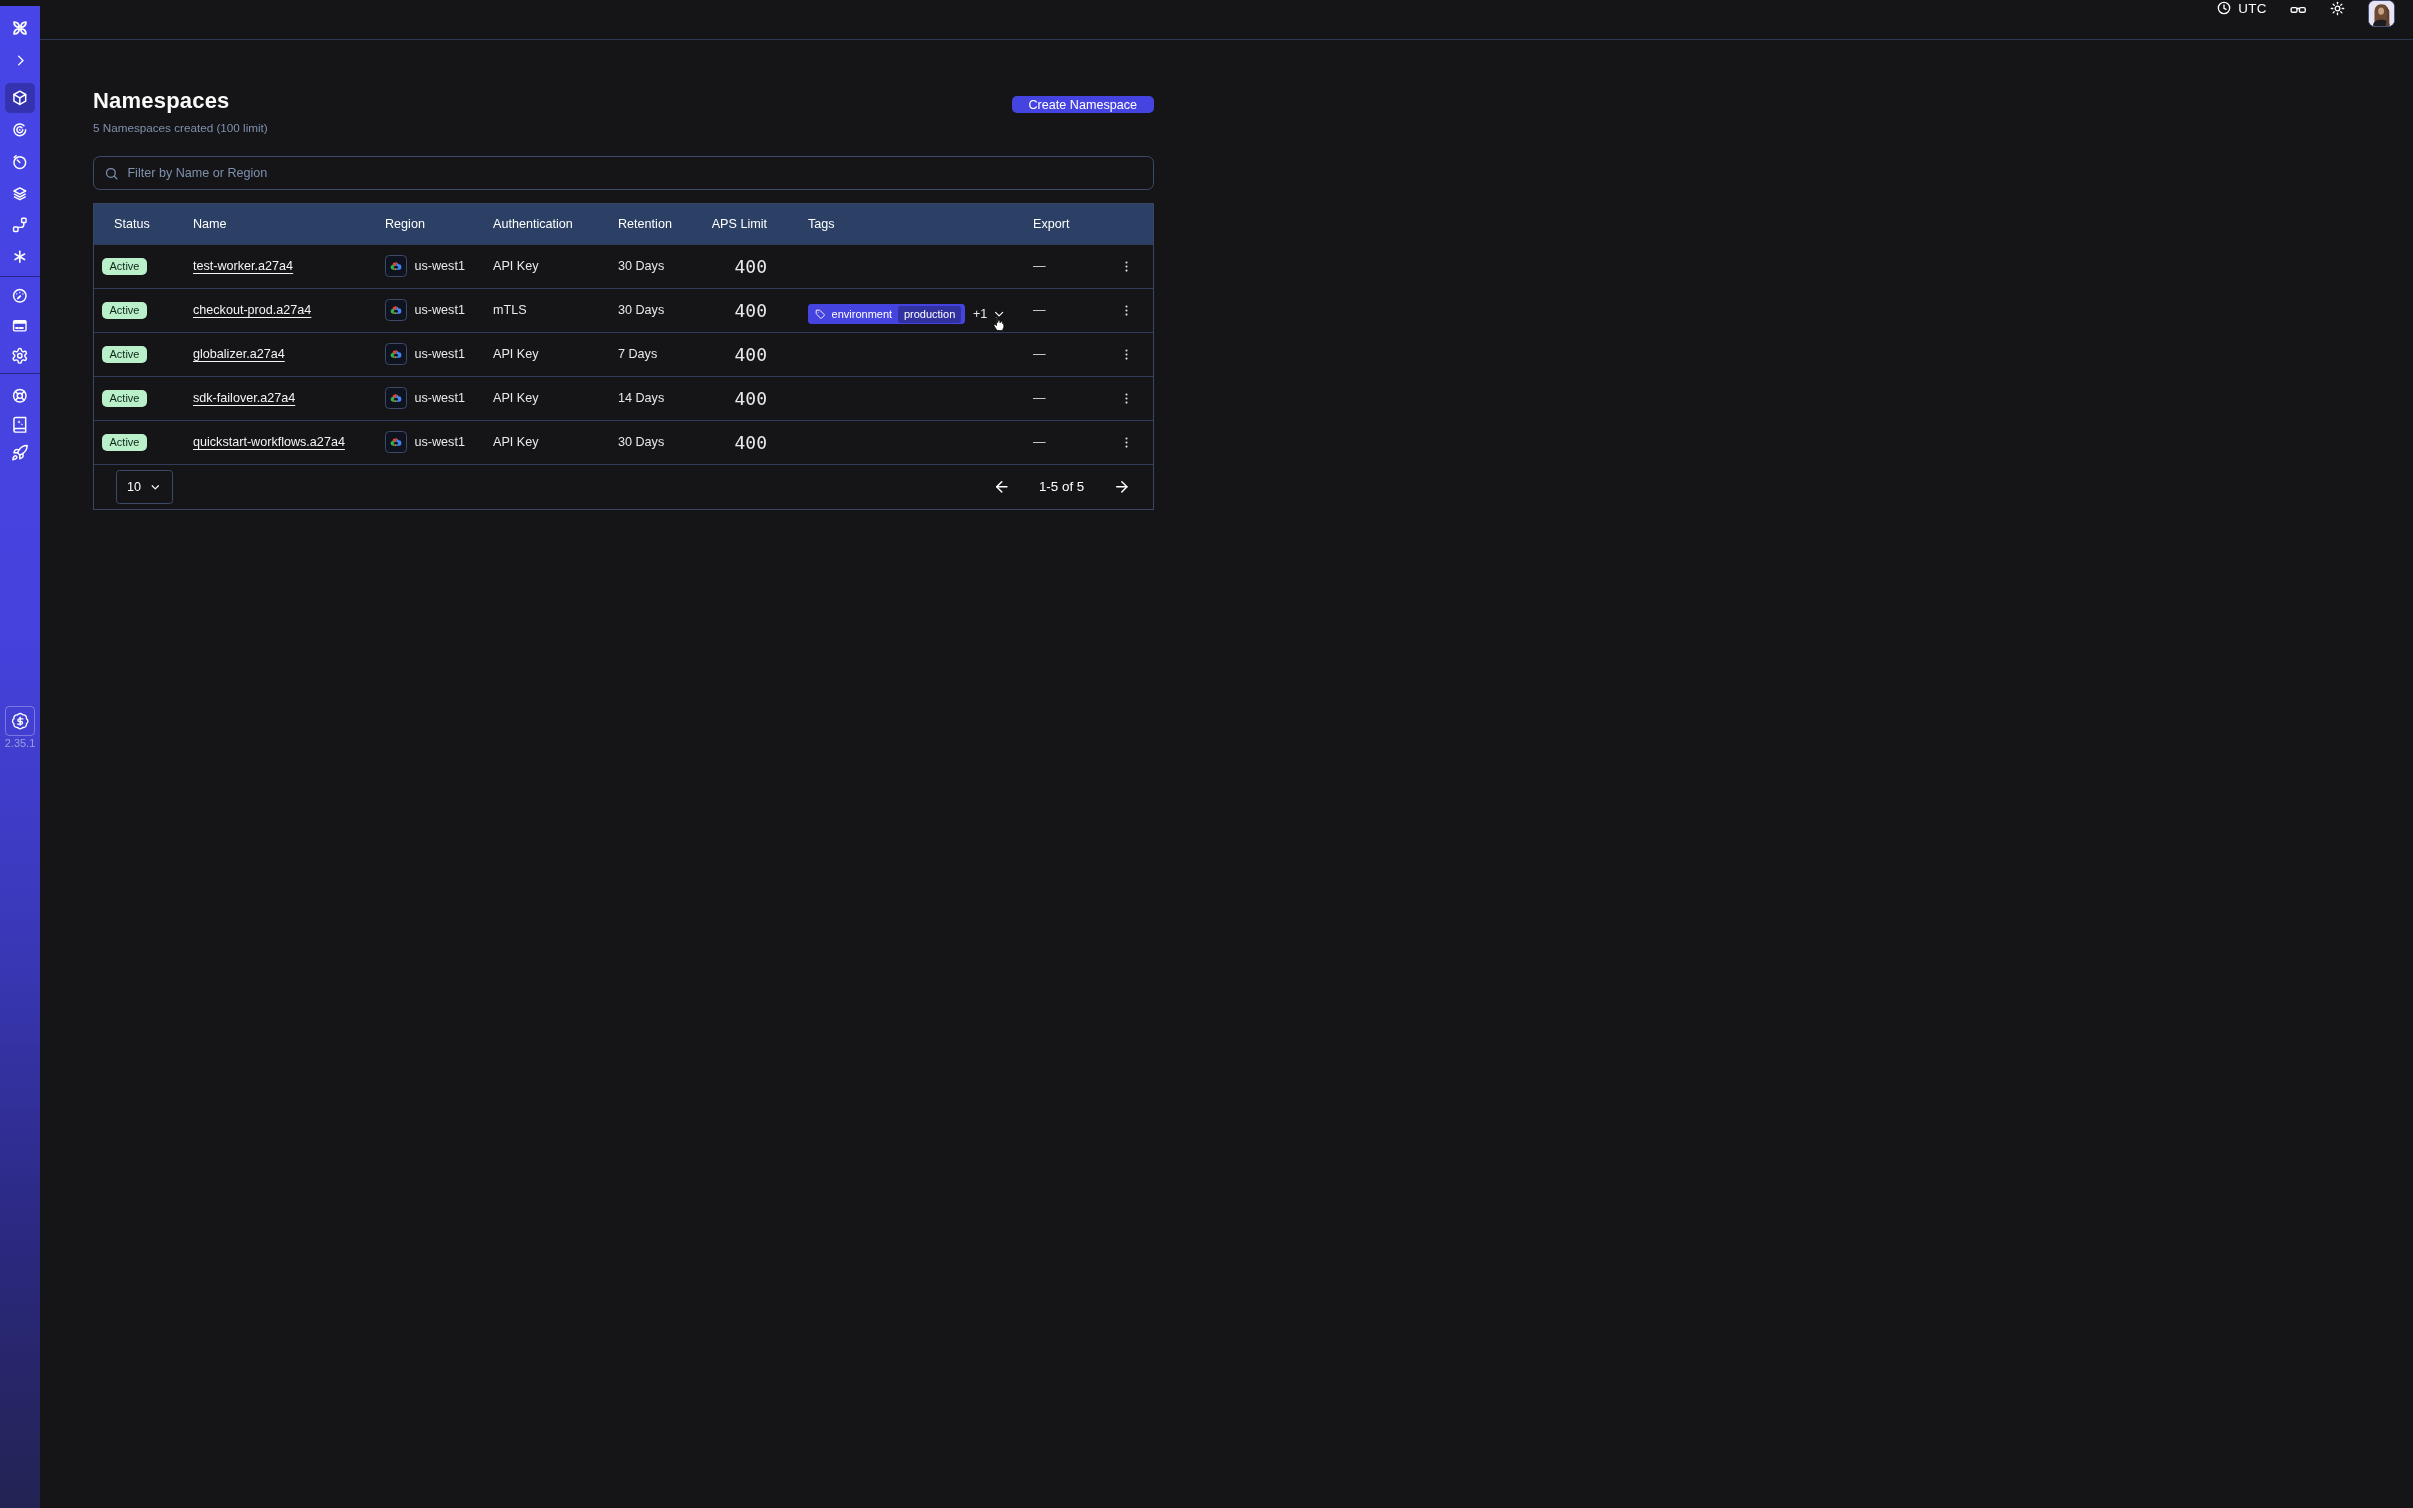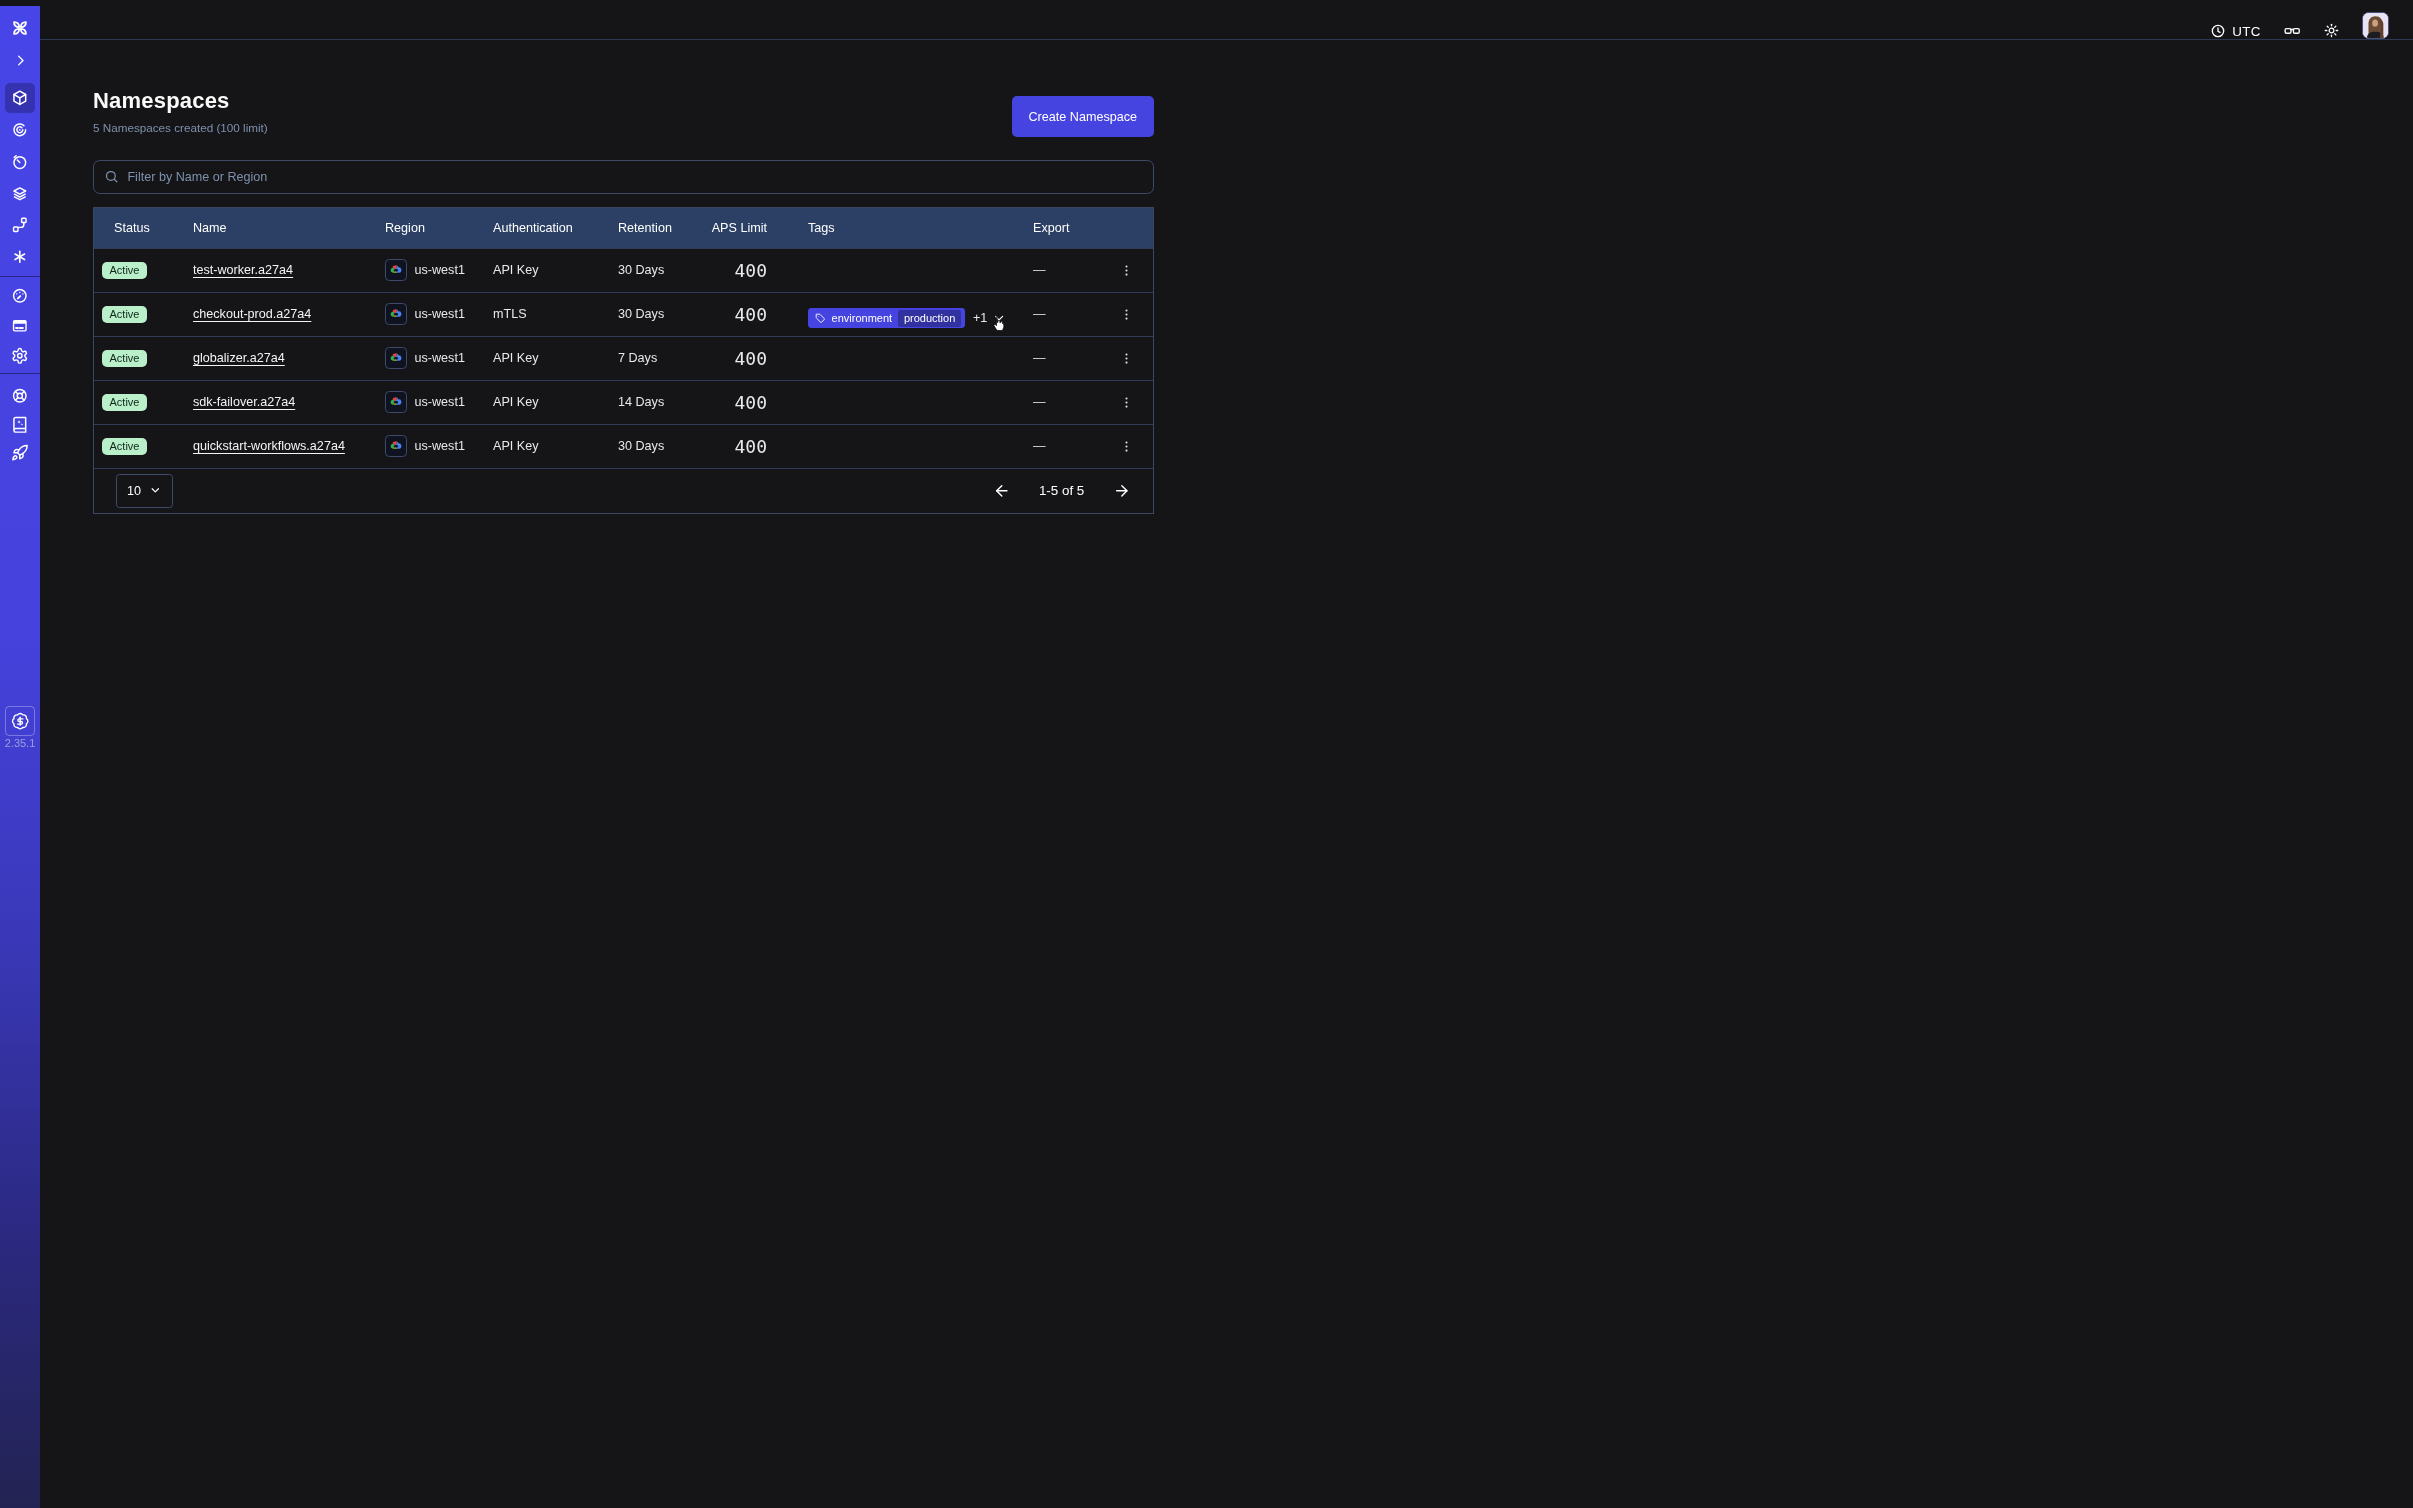--- a/index.html
+++ b/index.html
@@ -26,35 +26,35 @@
   .sb-badge-box { border:0.8px solid rgba(255,255,255,.3); border-radius:4.2px; }
   .sb-version {
     position:absolute; top:731px; left:0; right:0; text-align:center;
     font-size:11px; color:#9a9ede;
   }
 
   
   .topbar {
     position:fixed; left:40px; right:0; top:0; height:40px; z-index:10;
     background:#151517; border-bottom:0.8px solid #2c3854;
-    display:flex; align-items:flex-end; justify-content:flex-end;
-    gap:22px; padding-right:24px;
+    display:flex; align-items:flex-start; justify-content:flex-end;
+    gap:22px; padding-right:18px;
   }
   .tz-group { display:flex; align-items:center; gap:6.7px; color:#fff; }
   .tz-label { font-size:13.4px; letter-spacing:0.3px; }
   .topbar .icon-btn { color:#fff; display:flex; align-items:center; justify-content:center; cursor:pointer; }
   .avatar { width:27px; height:27px; border-radius:6.7px; border:0.8px solid #44517a; overflow:hidden; background:#e8e3f3; }
 
   
   .main { margin-left:40px; padding:40px 53px 0; }
   .page-head { display:flex; justify-content:space-between; align-items:flex-start; margin-top:48px; }
   .page-title { font-size:22px; font-weight:600; color:#fafafa; letter-spacing:0.2px; }
   .page-subtitle { margin-top:6.7px; font-size:11.7px; color:#7e90ad; }
   .create-btn {
-    margin-top:8.4px; height:41px; padding:0 17px; border:none; border-radius:5px;
+    margin-top:8.4px; height:17px; padding:0 17px; border:none; border-radius:5px;
     background:#4644e0; color:#fff; font-size:12.6px; font-weight:500;
     font-family:inherit; cursor:pointer;
   }
   .search-box {
     margin-top:22.6px; height:34px; border:0.8px solid #3d4a68; border-radius:6.7px;
     display:flex; align-items:center; gap:8.4px; padding:0 10px; color:#7e90ad;
   }
   .search-box input {
     flex:1; background:transparent; border:none; outline:none;
     color:#e7e9ec; font-size:12.6px; font-family:inherit;

